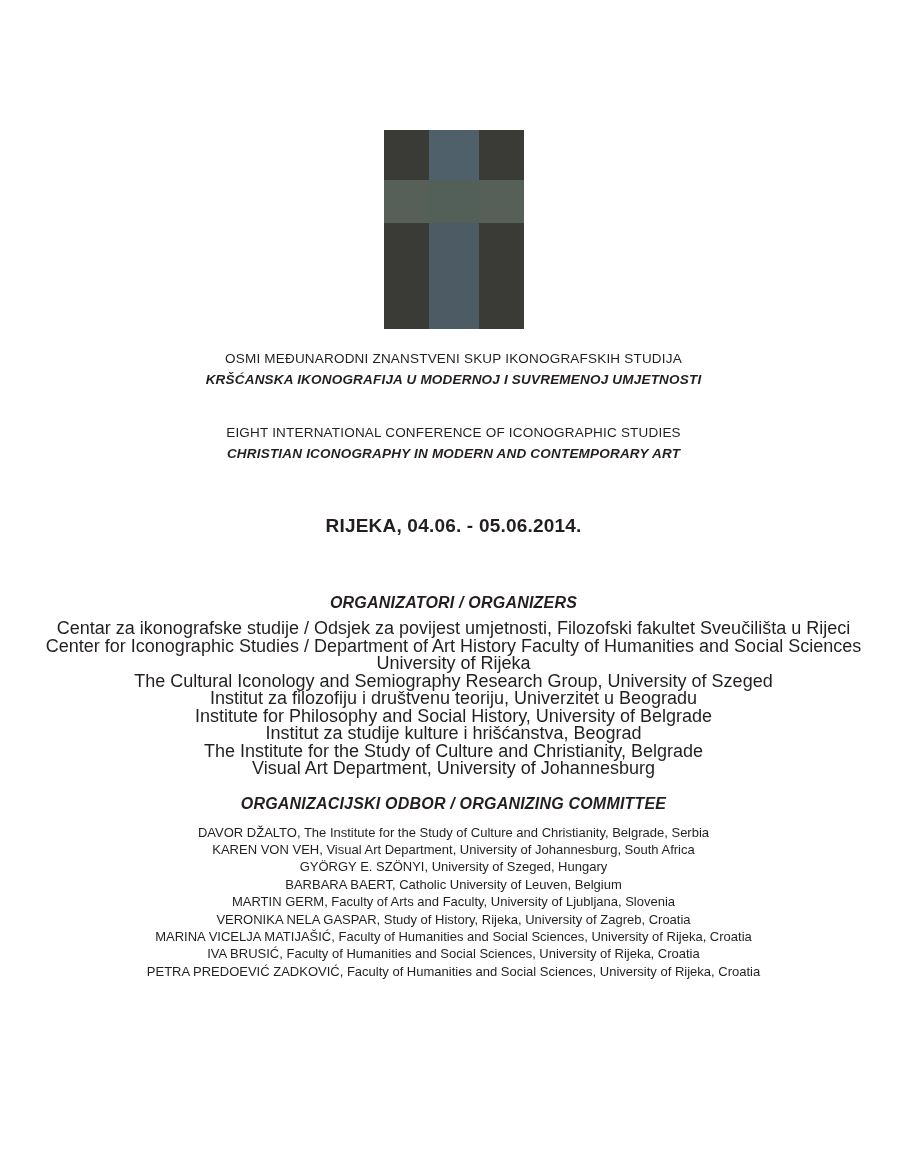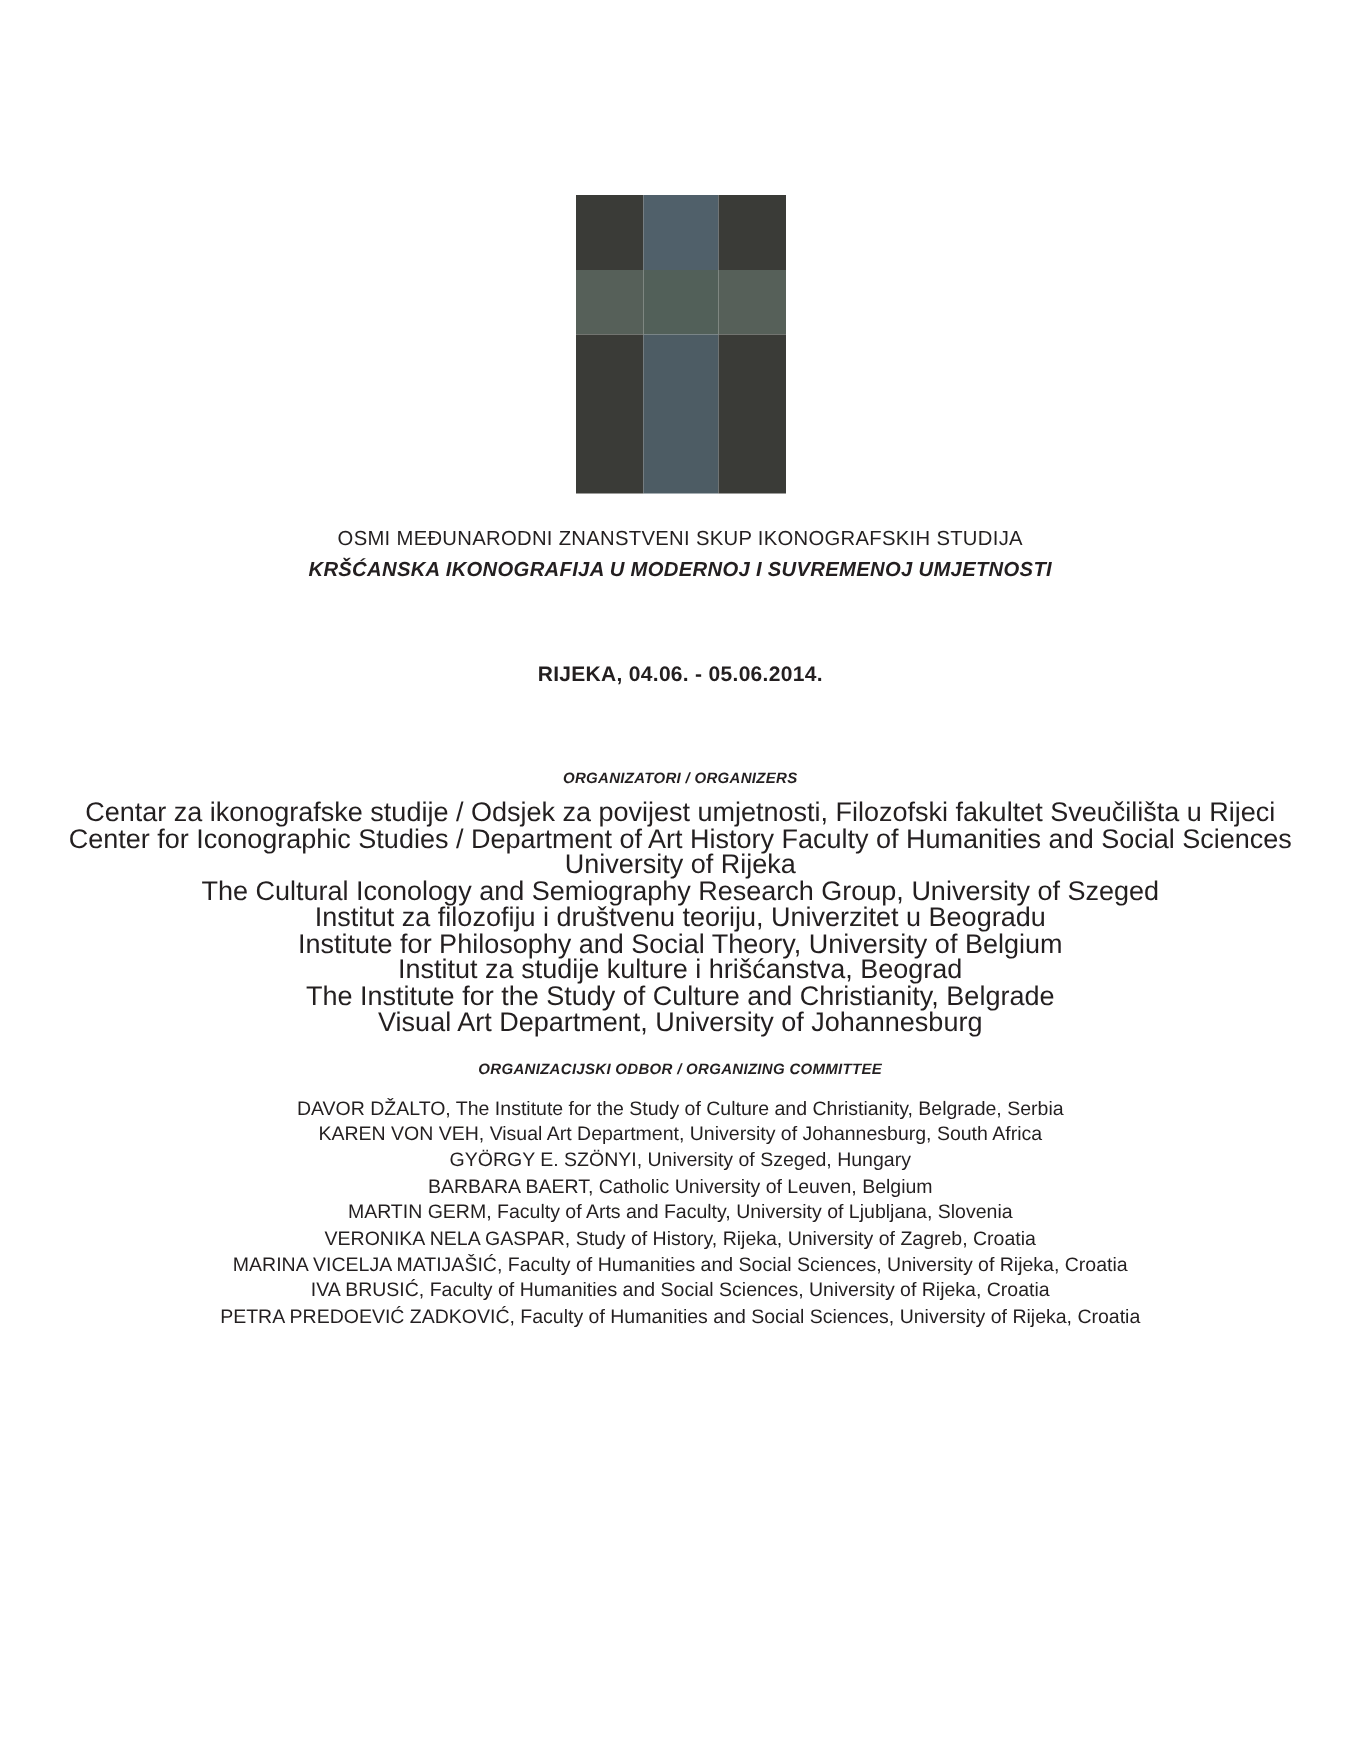--- a/index.html
+++ b/index.html
@@ -38,27 +38,27 @@
     font-size: 13.5px;
     letter-spacing: 0.2px;
   }
   .title-theme {
     font-weight: bold;
     font-style: italic;
   }
 
   .date-line {
     margin-top: 51px;
-    font-size: 14px;
+    font-size: 19px;
     font-weight: bold;
     letter-spacing: 0.2px;
   }
 
   .section-heading {
-    font-size: 10px;
+    font-size: 16px;
     font-weight: bold;
     font-style: italic;
     letter-spacing: 0.2px;
   }
   .organizers-heading { margin-top: 57px; }
 
   .org-groups { margin-top: 8px; }
   .org-group { }
   .org-group:first-child { margin-top: 0; }
   .body-line {
@@ -88,37 +88,41 @@
     <div class="cell" style="background: rgb(58, 59, 55);"></div>
     <div class="cell" style="background: rgb(77, 92, 100);"></div>
     <div class="cell" style="background: rgb(58, 59, 55);"></div>
   </div>
 
   <div class="title-block hr-titles">
     <div class="title-line">OSMI MEĐUNARODNI ZNANSTVENI SKUP IKONOGRAFSKIH STUDIJA</div>
     <div class="title-line title-theme">KRŠĆANSKA IKONOGRAFIJA U MODERNOJ I SUVREMENOJ UMJETNOSTI</div>
   </div>
 
+  <div class="title-block en-titles">
+    <div class="title-line">EIGHT INTERNATIONAL CONFERENCE OF ICONOGRAPHIC STUDIES</div>
+    <div class="title-line title-theme">CHRISTIAN ICONOGRAPHY IN MODERN AND CONTEMPORARY ART</div>
+  </div>
 
   <div class="date-line">RIJEKA, 04.06. - 05.06.2014.</div>
 
   <div class="section-heading organizers-heading">ORGANIZATORI / ORGANIZERS</div>
 
   <div class="org-groups">
     <div class="org-group">
       <div class="body-line">Centar za ikonografske studije / Odsjek za povijest umjetnosti, Filozofski fakultet Sveučilišta u Rijeci</div>
       <div class="body-line">Center for Iconographic Studies / Department of Art History Faculty of Humanities and Social Sciences</div>
       <div class="body-line">University of Rijeka</div>
     </div>
     <div class="org-group">
       <div class="body-line">The Cultural Iconology and Semiography Research Group, University of Szeged</div>
     </div>
     <div class="org-group">
       <div class="body-line">Institut za filozofiju i društvenu teoriju, Univerzitet u Beogradu</div>
-      <div class="body-line">Institute for Philosophy and Social Theory, University of Belgium</div>
+      <div class="body-line">Institute for Philosophy and Social History, University of Belgrade</div>
     </div>
     <div class="org-group">
       <div class="body-line">Institut za studije kulture i hrišćanstva, Beograd</div>
       <div class="body-line">The Institute for the Study of Culture and Christianity, Belgrade</div>
     </div>
     <div class="org-group">
       <div class="body-line">Visual Art Department, University of Johannesburg</div>
     </div>
   </div>
 

